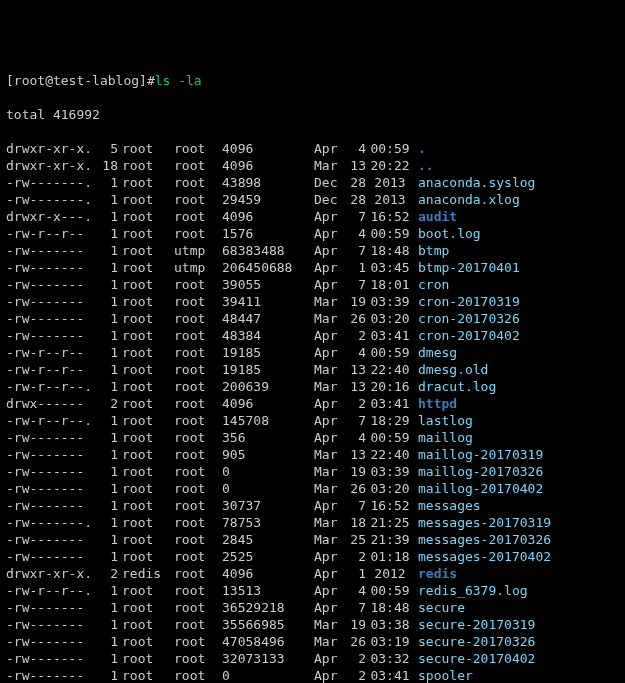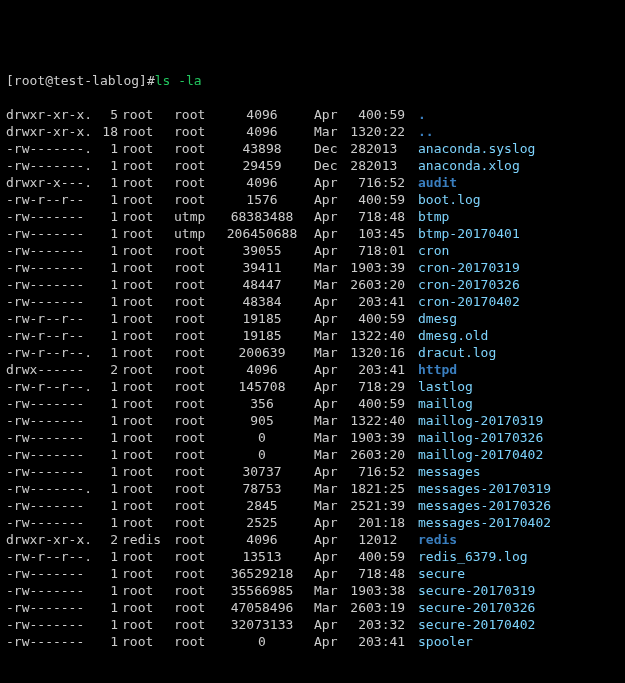--- a/index.html
+++ b/index.html
@@ -3,32 +3,33 @@
 <meta charset="utf-8">
 <style>
   html,body{margin:0;padding:0;background:#000;color:#ccc;font-family:"DejaVu Sans Mono","Courier New",monospace;font-size:13px;line-height:17px;width:625px;height:683px;overflow:hidden}
   .term{padding:4px 6px;position:relative;white-space:pre}
   .row{display:flex}
   .cmd{color:#22c55e}
   .perm{width:88px;display:inline-block}
   .links{width:24px;display:inline-block;text-align:right}
   .owner{width:48px;display:inline-block;padding-left:4px}
   .group{width:48px;display:inline-block;padding-left:4px}
-  .size{width:80px;display:inline-block;text-align:center}
+  .size{width:80px;display:inline-block;text-align:left}
   .month{width:32px;display:inline-block;padding-left:12px}
   .day{width:20px;display:inline-block;text-align:right}
-  .time{width:48px;display:inline-block;text-align:left}
+  .time{width:48px;display:inline-block;text-align:center}
   .name{padding-left:4px}
   .c-dir{color:#3a7fc0;font-weight:bold}
   .c-reg{color:#7dd3fc}
 </style>
 </head>
 <body>
 <div class="term">
 
 
 
 <div class="row">[<span>root</span>@<span>test-lab</span> <span>log</span>]<span>#</span> <span class="cmd">ls -la</span></div>
+<div>total 416992</div>
 <div id="listing"><div class="row"><span class="perm">drwxr-xr-x.</span><span class="links">5</span><span class="owner">root</span><span class="group">root</span><span class="size">4096</span><span class="month">Apr</span><span class="day">4</span><span class="time">00:59</span><span class="name c-dir">.</span></div><div class="row"><span class="perm">drwxr-xr-x.</span><span class="links">18</span><span class="owner">root</span><span class="group">root</span><span class="size">4096</span><span class="month">Mar</span><span class="day">13</span><span class="time">20:22</span><span class="name c-dir">..</span></div><div class="row"><span class="perm">-rw-------.</span><span class="links">1</span><span class="owner">root</span><span class="group">root</span><span class="size">43898</span><span class="month">Dec</span><span class="day">28</span><span class="time">2013</span><span class="name c-reg">anaconda.syslog</span></div><div class="row"><span class="perm">-rw-------.</span><span class="links">1</span><span class="owner">root</span><span class="group">root</span><span class="size">29459</span><span class="month">Dec</span><span class="day">28</span><span class="time">2013</span><span class="name c-reg">anaconda.xlog</span></div><div class="row"><span class="perm">drwxr-x---.</span><span class="links">1</span><span class="owner">root</span><span class="group">root</span><span class="size">4096</span><span class="month">Apr</span><span class="day">7</span><span class="time">16:52</span><span class="name c-dir">audit</span></div><div class="row"><span class="perm">-rw-r--r--</span><span class="links">1</span><span class="owner">root</span><span class="group">root</span><span class="size">1576</span><span class="month">Apr</span><span class="day">4</span><span class="time">00:59</span><span class="name c-reg">boot.log</span></div><div class="row"><span class="perm">-rw-------</span><span class="links">1</span><span class="owner">root</span><span class="group">utmp</span><span class="size">68383488</span><span class="month">Apr</span><span class="day">7</span><span class="time">18:48</span><span class="name c-reg">btmp</span></div><div class="row"><span class="perm">-rw-------</span><span class="links">1</span><span class="owner">root</span><span class="group">utmp</span><span class="size">206450688</span><span class="month">Apr</span><span class="day">1</span><span class="time">03:45</span><span class="name c-reg">btmp-20170401</span></div><div class="row"><span class="perm">-rw-------</span><span class="links">1</span><span class="owner">root</span><span class="group">root</span><span class="size">39055</span><span class="month">Apr</span><span class="day">7</span><span class="time">18:01</span><span class="name c-reg">cron</span></div><div class="row"><span class="perm">-rw-------</span><span class="links">1</span><span class="owner">root</span><span class="group">root</span><span class="size">39411</span><span class="month">Mar</span><span class="day">19</span><span class="time">03:39</span><span class="name c-reg">cron-20170319</span></div><div class="row"><span class="perm">-rw-------</span><span class="links">1</span><span class="owner">root</span><span class="group">root</span><span class="size">48447</span><span class="month">Mar</span><span class="day">26</span><span class="time">03:20</span><span class="name c-reg">cron-20170326</span></div><div class="row"><span class="perm">-rw-------</span><span class="links">1</span><span class="owner">root</span><span class="group">root</span><span class="size">48384</span><span class="month">Apr</span><span class="day">2</span><span class="time">03:41</span><span class="name c-reg">cron-20170402</span></div><div class="row"><span class="perm">-rw-r--r--</span><span class="links">1</span><span class="owner">root</span><span class="group">root</span><span class="size">19185</span><span class="month">Apr</span><span class="day">4</span><span class="time">00:59</span><span class="name c-reg">dmesg</span></div><div class="row"><span class="perm">-rw-r--r--</span><span class="links">1</span><span class="owner">root</span><span class="group">root</span><span class="size">19185</span><span class="month">Mar</span><span class="day">13</span><span class="time">22:40</span><span class="name c-reg">dmesg.old</span></div><div class="row"><span class="perm">-rw-r--r--.</span><span class="links">1</span><span class="owner">root</span><span class="group">root</span><span class="size">200639</span><span class="month">Mar</span><span class="day">13</span><span class="time">20:16</span><span class="name c-reg">dracut.log</span></div><div class="row"><span class="perm">drwx------</span><span class="links">2</span><span class="owner">root</span><span class="group">root</span><span class="size">4096</span><span class="month">Apr</span><span class="day">2</span><span class="time">03:41</span><span class="name c-dir">httpd</span></div><div class="row"><span class="perm">-rw-r--r--.</span><span class="links">1</span><span class="owner">root</span><span class="group">root</span><span class="size">145708</span><span class="month">Apr</span><span class="day">7</span><span class="time">18:29</span><span class="name c-reg">lastlog</span></div><div class="row"><span class="perm">-rw-------</span><span class="links">1</span><span class="owner">root</span><span class="group">root</span><span class="size">356</span><span class="month">Apr</span><span class="day">4</span><span class="time">00:59</span><span class="name c-reg">maillog</span></div><div class="row"><span class="perm">-rw-------</span><span class="links">1</span><span class="owner">root</span><span class="group">root</span><span class="size">905</span><span class="month">Mar</span><span class="day">13</span><span class="time">22:40</span><span class="name c-reg">maillog-20170319</span></div><div class="row"><span class="perm">-rw-------</span><span class="links">1</span><span class="owner">root</span><span class="group">root</span><span class="size">0</span><span class="month">Mar</span><span class="day">19</span><span class="time">03:39</span><span class="name c-reg">maillog-20170326</span></div><div class="row"><span class="perm">-rw-------</span><span class="links">1</span><span class="owner">root</span><span class="group">root</span><span class="size">0</span><span class="month">Mar</span><span class="day">26</span><span class="time">03:20</span><span class="name c-reg">maillog-20170402</span></div><div class="row"><span class="perm">-rw-------</span><span class="links">1</span><span class="owner">root</span><span class="group">root</span><span class="size">30737</span><span class="month">Apr</span><span class="day">7</span><span class="time">16:52</span><span class="name c-reg">messages</span></div><div class="row"><span class="perm">-rw-------.</span><span class="links">1</span><span class="owner">root</span><span class="group">root</span><span class="size">78753</span><span class="month">Mar</span><span class="day">18</span><span class="time">21:25</span><span class="name c-reg">messages-20170319</span></div><div class="row"><span class="perm">-rw-------</span><span class="links">1</span><span class="owner">root</span><span class="group">root</span><span class="size">2845</span><span class="month">Mar</span><span class="day">25</span><span class="time">21:39</span><span class="name c-reg">messages-20170326</span></div><div class="row"><span class="perm">-rw-------</span><span class="links">1</span><span class="owner">root</span><span class="group">root</span><span class="size">2525</span><span class="month">Apr</span><span class="day">2</span><span class="time">01:18</span><span class="name c-reg">messages-20170402</span></div><div class="row"><span class="perm">drwxr-xr-x.</span><span class="links">2</span><span class="owner">redis</span><span class="group">root</span><span class="size">4096</span><span class="month">Apr</span><span class="day">1</span><span class="time">2012</span><span class="name c-dir">redis</span></div><div class="row"><span class="perm">-rw-r--r--.</span><span class="links">1</span><span class="owner">root</span><span class="group">root</span><span class="size">13513</span><span class="month">Apr</span><span class="day">4</span><span class="time">00:59</span><span class="name c-reg">redis_6379.log</span></div><div class="row"><span class="perm">-rw-------</span><span class="links">1</span><span class="owner">root</span><span class="group">root</span><span class="size">36529218</span><span class="month">Apr</span><span class="day">7</span><span class="time">18:48</span><span class="name c-reg">secure</span></div><div class="row"><span class="perm">-rw-------</span><span class="links">1</span><span class="owner">root</span><span class="group">root</span><span class="size">35566985</span><span class="month">Mar</span><span class="day">19</span><span class="time">03:38</span><span class="name c-reg">secure-20170319</span></div><div class="row"><span class="perm">-rw-------</span><span class="links">1</span><span class="owner">root</span><span class="group">root</span><span class="size">47058496</span><span class="month">Mar</span><span class="day">26</span><span class="time">03:19</span><span class="name c-reg">secure-20170326</span></div><div class="row"><span class="perm">-rw-------</span><span class="links">1</span><span class="owner">root</span><span class="group">root</span><span class="size">32073133</span><span class="month">Apr</span><span class="day">2</span><span class="time">03:32</span><span class="name c-reg">secure-20170402</span></div><div class="row"><span class="perm">-rw-------</span><span class="links">1</span><span class="owner">root</span><span class="group">root</span><span class="size">0</span><span class="month">Apr</span><span class="day">2</span><span class="time">03:41</span><span class="name c-reg">spooler</span></div></div>
 
 
 
 </div>
 
 </body></html>

